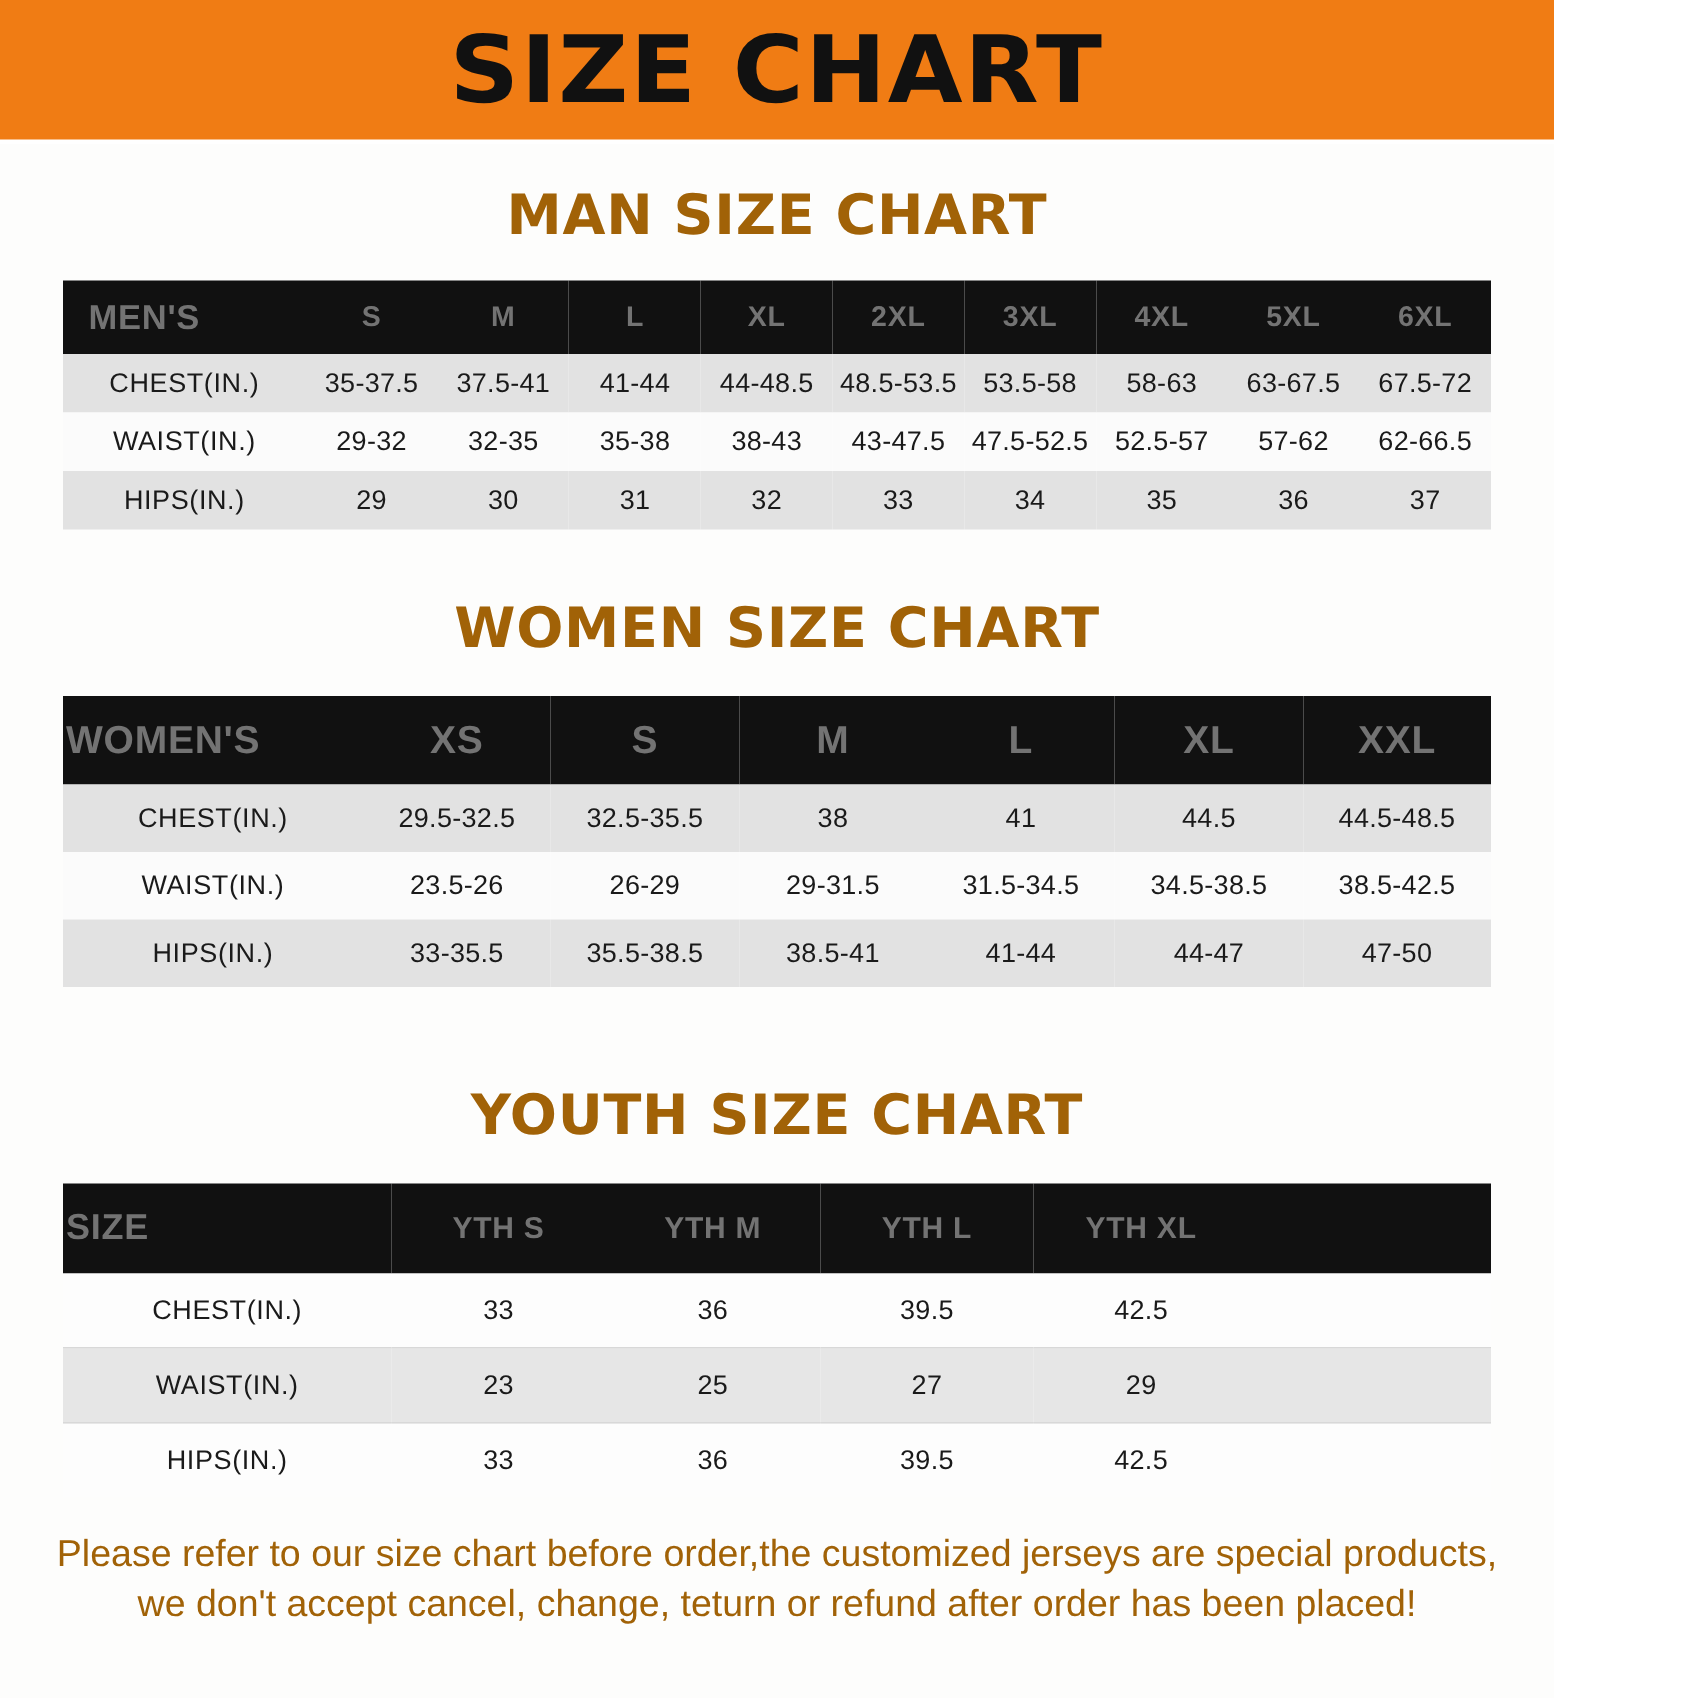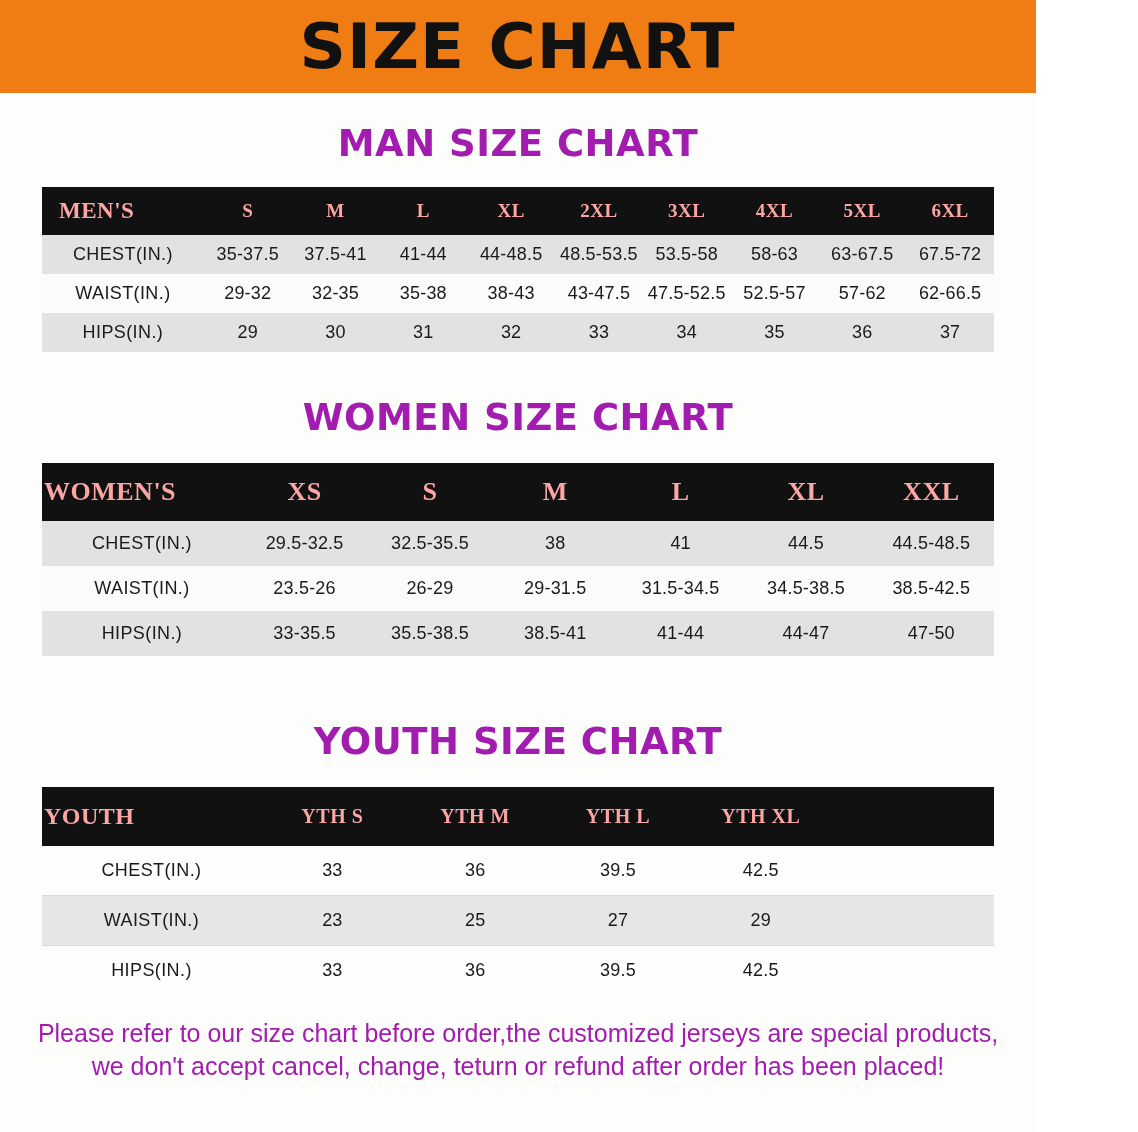--- a/index.html
+++ b/index.html
@@ -33,43 +33,43 @@
     color: #111111;
     line-height: 1;
     transform: scaleX(1.04);
   }
 
   
   .section-title {
     text-align: center;
     font-family: "DejaVu Sans", sans-serif;
     font-weight: bold;
-    color: #a21caf;
+    color: #a16207;
     font-size: 37px;
     letter-spacing: 0.5px;
   }
   .t-man   { margin-top: 26px; margin-bottom: 22px; }
   .t-women { margin-top: 44px; margin-bottom: 24px; }
   .t-youth { margin-top: 64px; margin-bottom: 24px; }
 
   
   .tbl-wrap {
     margin: 0 42px;
   }
   table {
     width: 100%;
     border-collapse: collapse;
     table-layout: fixed;
   }
   thead tr {
     background: #111111;
   }
   thead th {
-    color: #fca5a5;
-    font-family: Liberation Serif, serif;
+    color: #737373;
+    font-family: Liberation Sans, sans-serif;
     font-weight: bold;
     font-size: 19px;
     padding: 11px 2px;
     text-align: center;
     letter-spacing: 0.5px;
   }
   thead th.rowhead {
     text-align: left;
     padding-left: 17px;
     font-size: 23px;
@@ -103,21 +103,21 @@
   table.youth thead th { font-size: 20px; padding: 16px 2px; }
   table.youth thead th.rowhead { font-size: 24px; }
 
   table.women thead th { font-size: 26px; padding: 14px 2px; }
   table.women thead th.rowhead { font-size: 26px; }
   table.women tbody td { padding: 12px 2px; font-size: 18px; }
 
   
   .note {
     margin: 22px 34px 0 34px;
-    color: #a21caf;
+    color: #a16207;
     font-family: "Liberation Sans", sans-serif;
     font-size: 25px;
     line-height: 1.32;
     text-align: center;
   }
   .note div { white-space: nowrap; }
 </style>
 </head>
 <body>
 
@@ -229,21 +229,21 @@
         </tr>
       </tbody>
     </table>
   </div>
 
   <div class="section-title t-youth">YOUTH SIZE CHART</div>
   <div class="tbl-wrap">
     <table class="youth">
       <thead>
         <tr>
-          <th class="rowhead" style="width:23%">YOUTH</th>
+          <th class="rowhead" style="width:23%">SIZE</th>
           <th>YTH S</th>
           <th>YTH M</th>
           <th>YTH L</th>
           <th>YTH XL</th>
           <th style="width:17%"></th>
         </tr>
       </thead>
       <tbody>
         <tr class="plain">
           <td class="rowhead">CHEST(IN.)</td>

